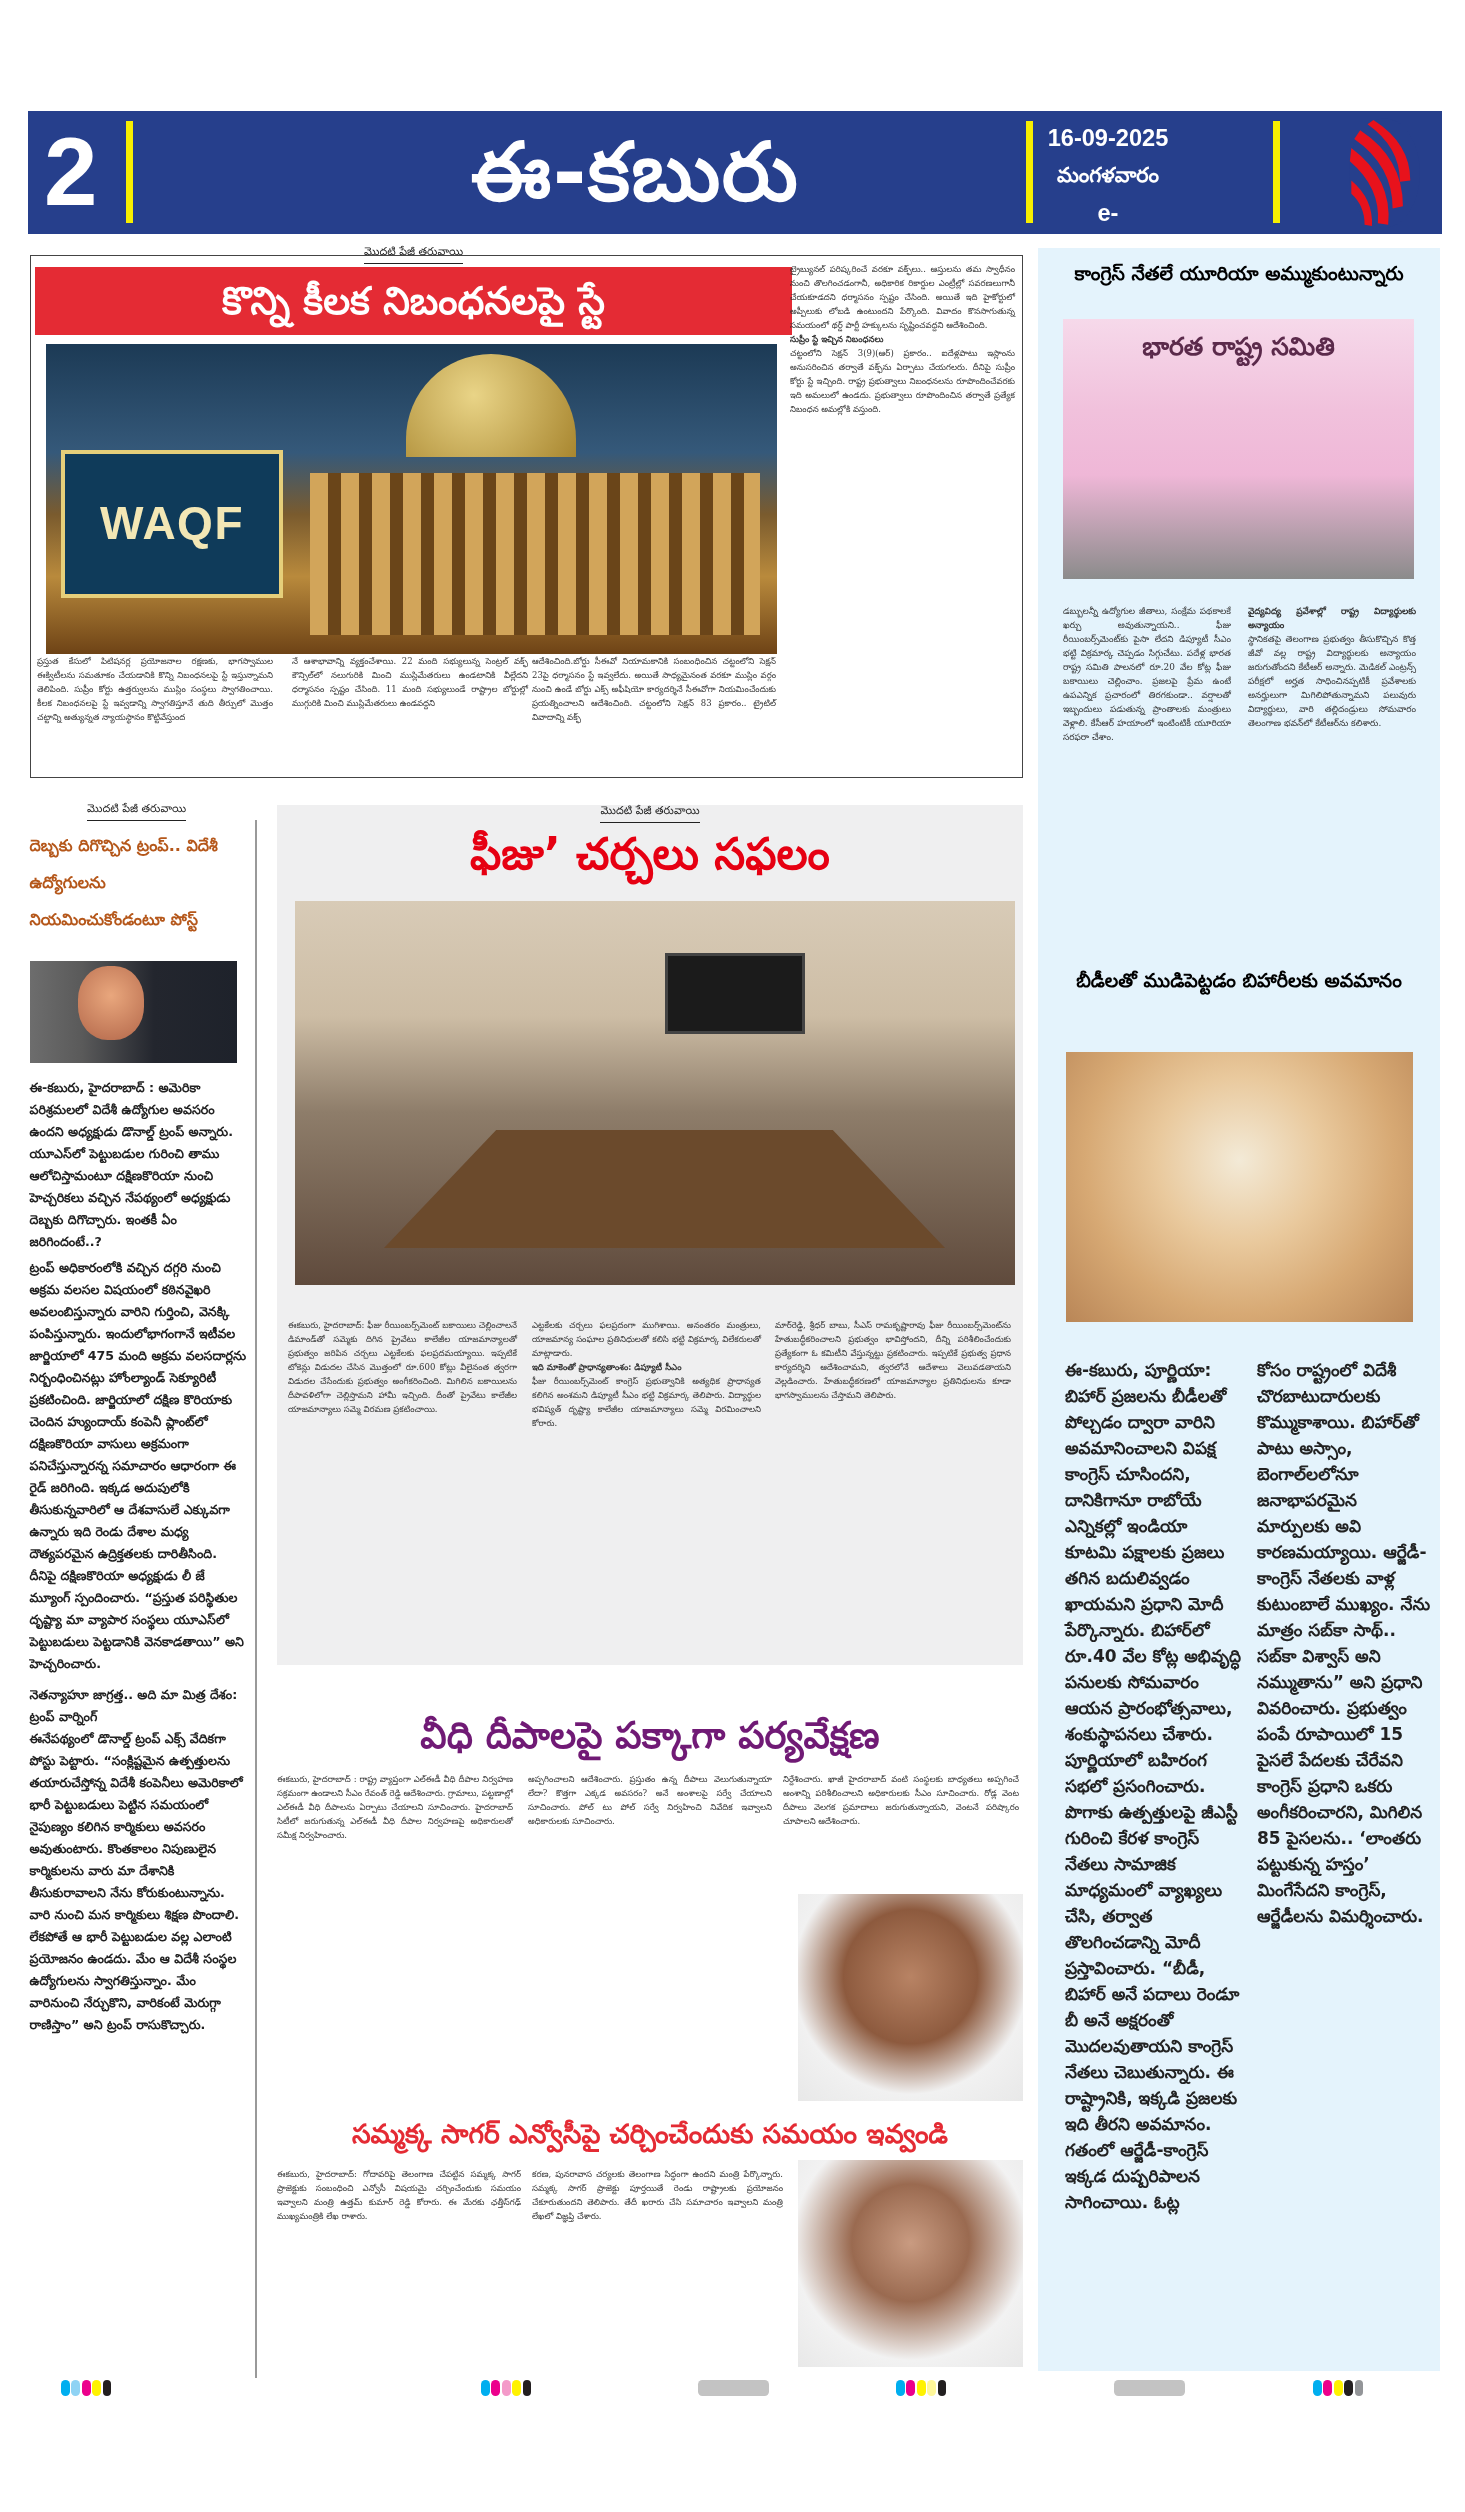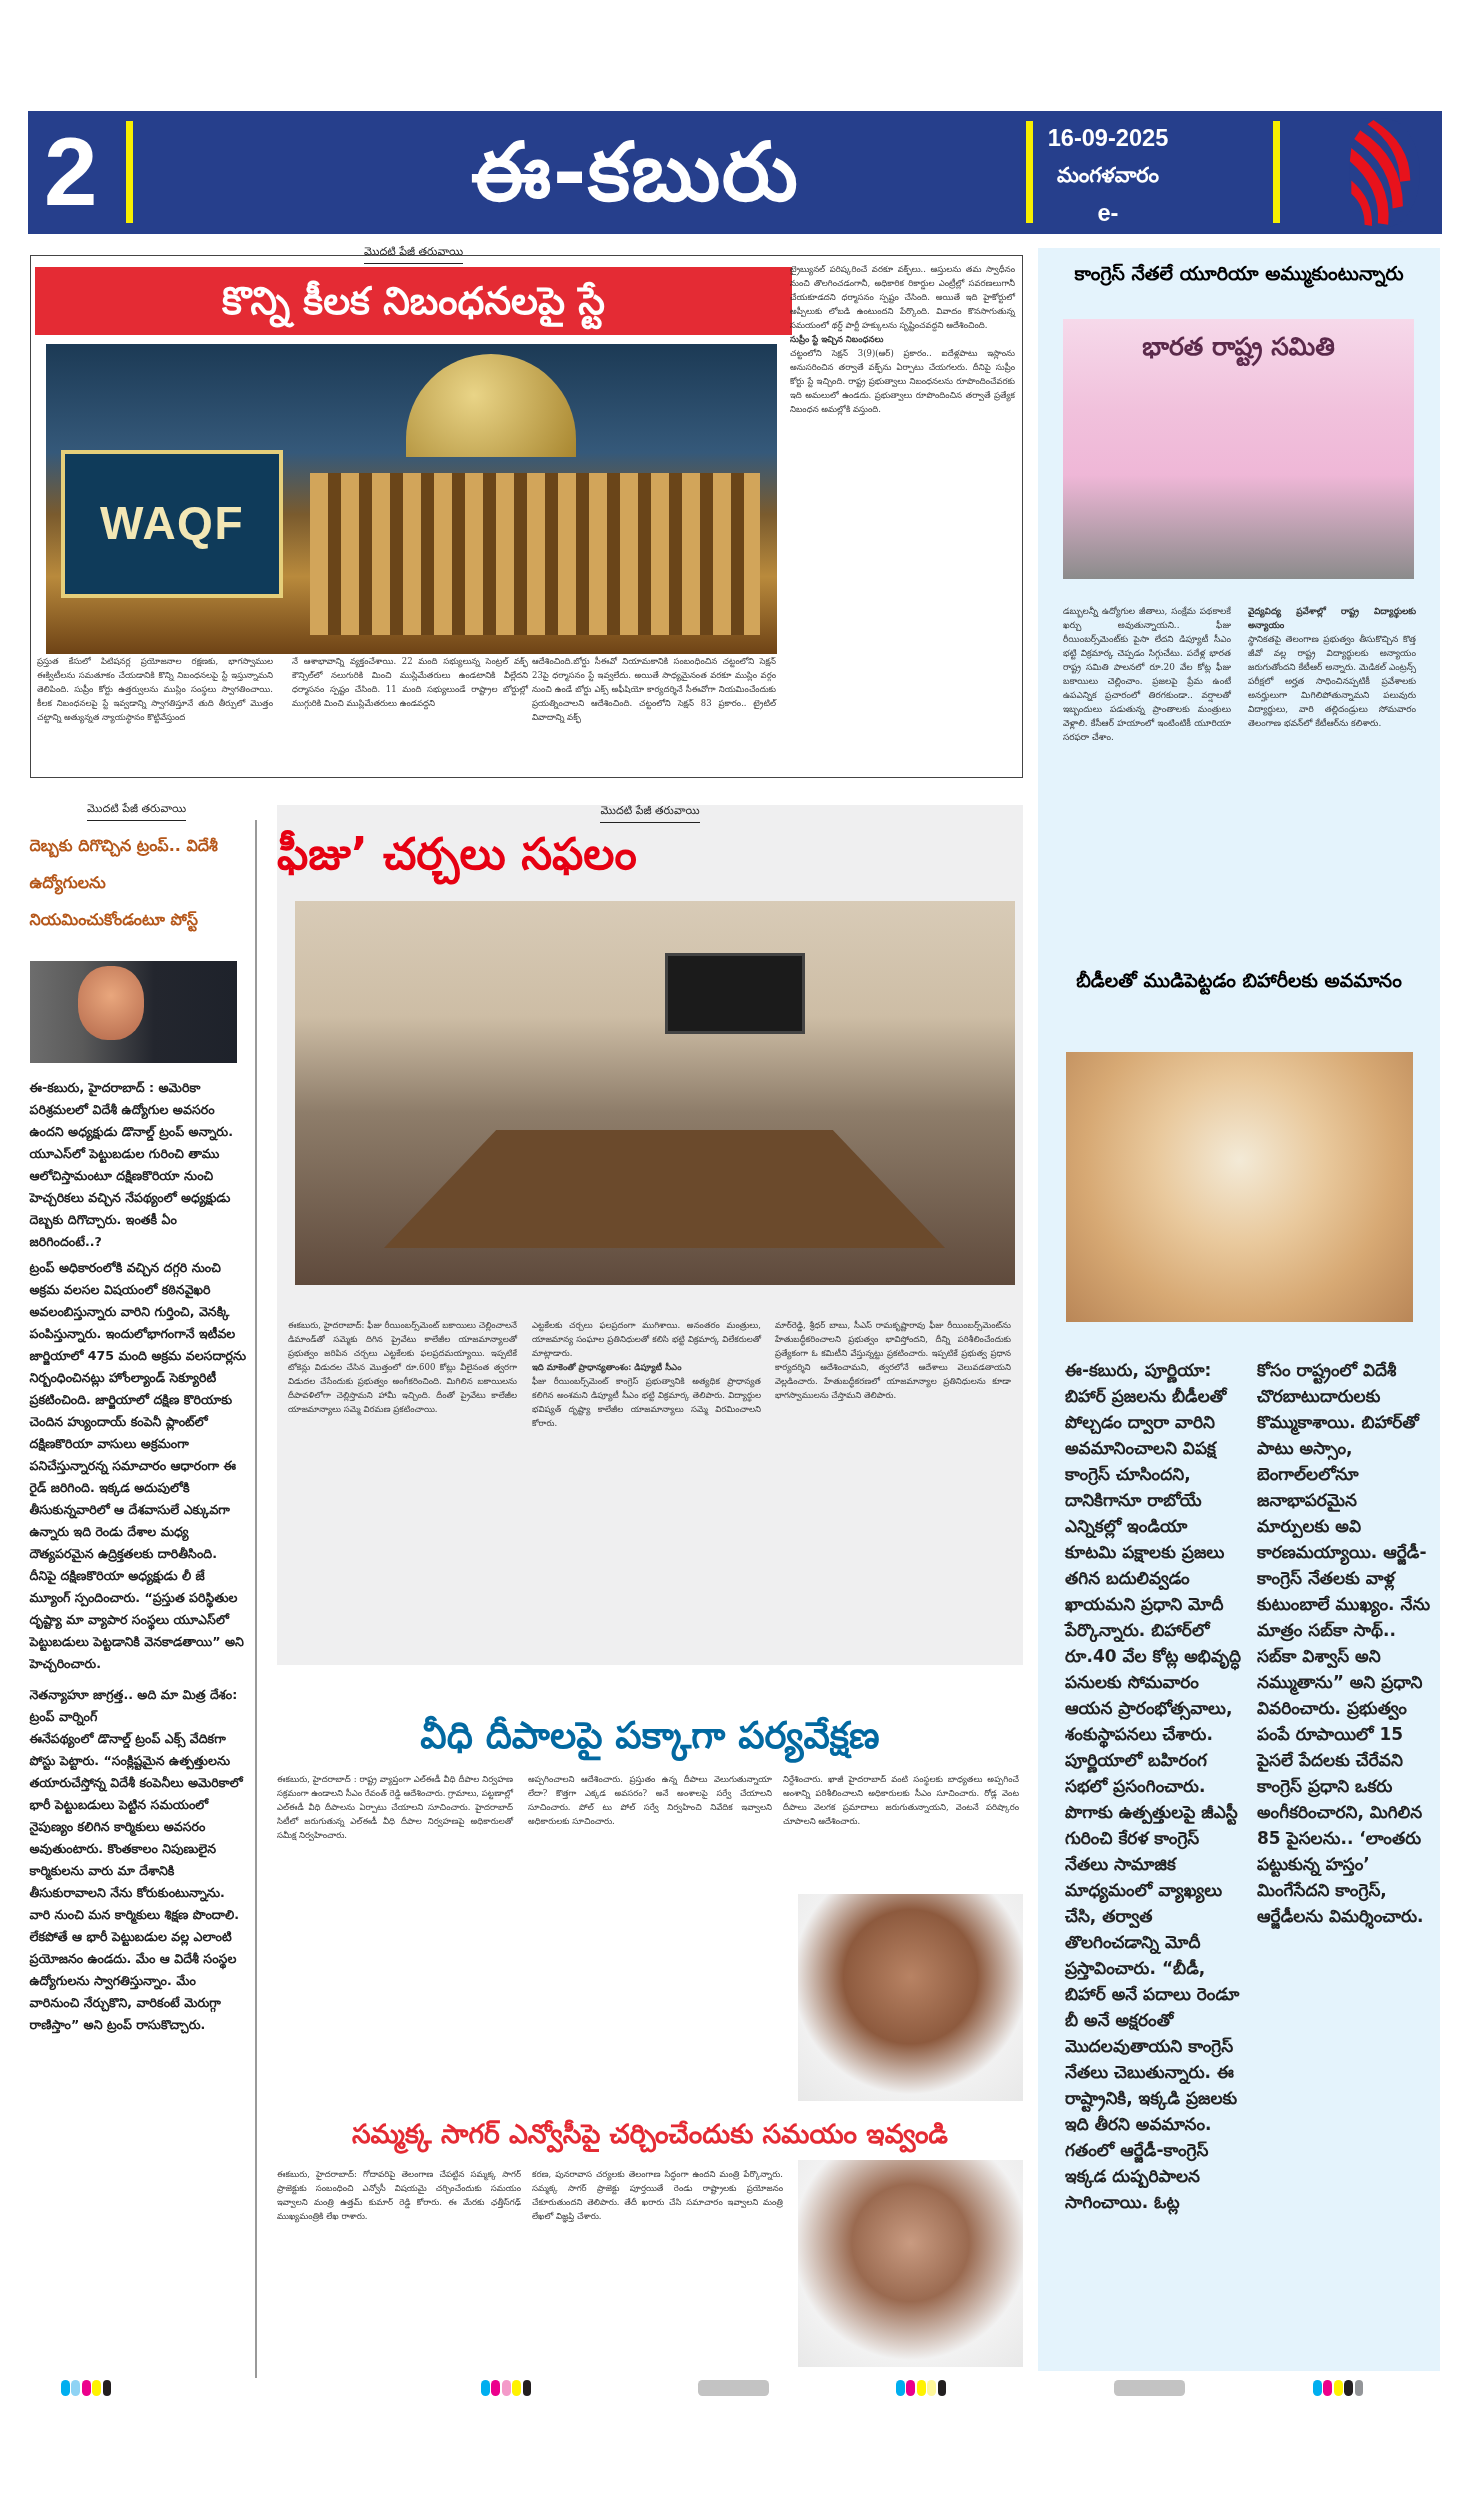--- a/index.html
+++ b/index.html
@@ -121,33 +121,33 @@
   <div style="font-size:12.6px;line-height:22px;font-weight:bold;color:#222;margin-top:4.4px">ట్రంప్ అధికారంలోకి వచ్చిన దగ్గరి నుంచి అక్రమ వలసల విషయంలో కఠినవైఖరి అవలంబిస్తున్నారు వారిని గుర్తించి, వెనక్కి పంపిస్తున్నారు. ఇందులోభాగంగానే ఇటీవల జార్జియాలో 475 మంది అక్రమ వలసదార్లను నిర్బంధించినట్లు హోంల్యాండ్ సెక్యూరిటీ ప్రకటించింది. జార్జియాలో దక్షిణ కొరియాకు చెందిన హ్యుందాయ్ కంపెనీ ప్లాంట్‌లో దక్షిణకొరియా వాసులు అక్రమంగా పనిచేస్తున్నారన్న సమాచారం ఆధారంగా ఈ రైడ్ జరిగింది. ఇక్కడ అదుపులోకి తీసుకున్నవారిలో ఆ దేశవాసులే ఎక్కువగా ఉన్నారు ఇది రెండు దేశాల మధ్య దౌత్యపరమైన ఉద్రిక్తతలకు దారితీసింది. దీనిపై దక్షిణకొరియా అధ్యక్షుడు లీ జే మ్యూంగ్ స్పందించారు. “ప్రస్తుత పరిస్థితుల దృష్ట్యా మా వ్యాపార సంస్థలు యూఎస్‌లో పెట్టుబడులు పెట్టడానికి వెనకాడతాయి” అని హెచ్చరించారు.</div>
   <div style="font-size:12.6px;line-height:22px;font-weight:bold;color:#222;margin-top:9px">నెతన్యాహూ జాగ్రత్త.. అది మా మిత్ర దేశం: ట్రంప్ వార్నింగ్</div>
   <div style="font-size:12.6px;line-height:22px;font-weight:bold;color:#222">ఈనేపథ్యంలో డొనాల్డ్ ట్రంప్ ఎక్స్ వేదికగా పోస్టు పెట్టారు. “సంక్లిష్టమైన ఉత్పత్తులను తయారుచేస్తోన్న విదేశీ కంపెనీలు అమెరికాలో భారీ పెట్టుబడులు పెట్టిన సమయంలో నైపుణ్యం కలిగిన కార్మికులు అవసరం అవుతుంటారు. కొంతకాలం నిపుణులైన కార్మికులను వారు మా దేశానికి తీసుకురావాలని నేను కోరుకుంటున్నాను. వారి నుంచి మన కార్మికులు శిక్షణ పొందాలి. లేకపోతే ఆ భారీ పెట్టుబడుల వల్ల ఎలాంటి ప్రయోజనం ఉండదు. మేం ఆ విదేశీ సంస్థల ఉద్యోగులను స్వాగతిస్తున్నాం. మేం వారినుంచి నేర్చుకొని, వారికంటే మెరుగ్గా రాణిస్తాం” అని ట్రంప్ రాసుకొచ్చారు.</div>
 </div>
 <div class="abs divider" style="left:255px;top:820px;height:1558px"></div>
 
 <div id="fee-panel" class="abs"></div>
 <div class="abs" style="left:277px;top:803px;width:746px;text-align:center">
   <span class="kicker">మొదటి పేజీ తరువాయి</span>
 </div>
-<div class="abs" style="left:277px;top:821px;width:746px;font-size:44px;font-weight:bold;color:#e60012;line-height:66px">ఫీజు’ చర్చలు సఫలం</div>
+<div class="abs" style="left:277px;top:821px;width:746px;text-align:center;font-size:44px;font-weight:bold;color:#e60012;line-height:66px">ఫీజు’ చర్చలు సఫలం</div>
 <div id="fee-photo" class="abs photo"></div>
 <div id="tv" class="abs"></div>
 <div id="table" class="abs"></div>
 <div class="abs small" style="left:288px;top:1318px;width:229px">ఈకబురు, హైదరాబాద్: ఫీజు రీయింబర్స్‌మెంట్ బకాయిలు చెల్లించాలనే డిమాండ్‌తో సమ్మెకు దిగిన ప్రైవేటు కాలేజీల యాజమాన్యాలతో ప్రభుత్వం జరిపిన చర్చలు ఎట్టకేలకు ఫలప్రదమయ్యాయి. ఇప్పటికే టోకెన్లు విడుదల చేసిన మొత్తంలో రూ.600 కోట్లు వీలైనంత త్వరగా విడుదల చేసేందుకు ప్రభుత్వం అంగీకరించింది. మిగిలిన బకాయిలను దీపావళిలోగా చెల్లిస్తామని హామీ ఇచ్చింది. దీంతో ప్రైవేటు కాలేజీల యాజమాన్యాలు సమ్మె విరమణ ప్రకటించాయి.</div>
 <div class="abs" style="left:532px;top:1318px;width:229px">
   <div class="small">ఎట్టకేలకు చర్చలు ఫలప్రదంగా ముగిశాయి. అనంతరం మంత్రులు, యాజమాన్య సంఘాల ప్రతినిధులతో కలిసి భట్టి విక్రమార్క విలేకరులతో మాట్లాడారు.</div>
   <div class="small" style="font-weight:bold">ఇది మాకెంతో ప్రాధాన్యతాంశం: డిప్యూటీ సీఎం</div>
   <div class="small">ఫీజు రీయింబర్స్‌మెంట్ కాంగ్రెస్ ప్రభుత్వానికి అత్యధిక ప్రాధాన్యత కలిగిన అంశమని డిప్యూటీ సీఎం భట్టి విక్రమార్క తెలిపారు. విద్యార్థుల భవిష్యత్ దృష్ట్యా కాలేజీల యాజమాన్యాలు సమ్మె విరమించాలని కోరారు.</div>
 </div>
 <div class="abs small" style="left:775px;top:1318px;width:236px">మార్‌రెడ్డి, శ్రీధర్ బాబు, సీఎస్ రామకృష్ణారావు ఫీజు రీయింబర్స్‌మెంట్‌ను హేతుబద్ధీకరించాలని ప్రభుత్వం భావిస్తోందని, దీన్ని పరిశీలించేందుకు ప్రత్యేకంగా ఓ కమిటీని వేస్తున్నట్టు ప్రకటించారు. ఇప్పటికే ప్రభుత్వ ప్రధాన కార్యదర్శిని ఆదేశించామని, త్వరలోనే ఆదేశాలు వెలువడతాయని వెల్లడించారు. హేతుబద్ధీకరణలో యాజమాన్యాల ప్రతినిధులను కూడా భాగస్వాములను చేస్తామని తెలిపారు.</div>
 
-<div class="abs" style="left:277px;top:1706px;width:746px;text-align:center;font-size:37px;font-weight:bold;color:#0369a1;line-height:59px">వీధి దీపాలపై పక్కాగా పర్యవేక్షణ</div>
+<div class="abs" style="left:277px;top:1706px;width:746px;text-align:center;font-size:37px;font-weight:bold;color:#701a75;line-height:59px">వీధి దీపాలపై పక్కాగా పర్యవేక్షణ</div>
 <div class="abs small" style="left:277px;top:1772px;width:236px">ఈకబురు, హైదరాబాద్ : రాష్ట్ర వ్యాప్తంగా ఎల్ఈడీ వీధి దీపాల నిర్వహణ సక్రమంగా ఉండాలని సీఎం రేవంత్ రెడ్డి ఆదేశించారు. గ్రామాలు, పట్టణాల్లో ఎల్ఈడీ వీధి దీపాలను ఏర్పాటు చేయాలని సూచించారు. హైదరాబాద్ సిటీలో జరుగుతున్న ఎల్ఈడీ వీధి దీపాల నిర్వహణపై అధికారులతో సమీక్ష నిర్వహించారు.</div>
 <div class="abs small" style="left:528px;top:1772px;width:244px">అప్పగించాలని ఆదేశించారు. ప్రస్తుతం ఉన్న దీపాలు వెలుగుతున్నాయా లేదా? కొత్తగా ఎక్కడ అవసరం? అనే అంశాలపై సర్వే చేయాలని సూచించారు. పోల్ టు పోల్ సర్వే నిర్వహించి నివేదిక ఇవ్వాలని అధికారులకు సూచించారు.</div>
 <div class="abs small" style="left:783px;top:1772px;width:236px">నిర్దేశించారు. ఖాజీ హైదరాబాద్ వంటి సంస్థలకు బాధ్యతలు అప్పగించే అంశాన్ని పరిశీలించాలని అధికారులకు సీఎం సూచించారు. రోడ్ల వెంట దీపాలు వెలగక ప్రమాదాలు జరుగుతున్నాయని, వెంటనే పరిష్కారం చూపాలని ఆదేశించారు.</div>
 <div id="revanth-photo" class="abs photo"></div>
 
 <div class="abs" style="left:277px;top:2112px;width:746px;text-align:center;font-size:26.6px;font-weight:bold;color:#e42b34;line-height:44px">సమ్మక్క సాగర్ ఎన్వోసీపై చర్చించేందుకు సమయం ఇవ్వండి</div>
 <div class="abs small" style="left:277px;top:2167px;width:244px">ఈకబురు, హైదరాబాద్: గోదావరిపై తెలంగాణ చేపట్టిన సమ్మక్క సాగర్ ప్రాజెక్టుకు సంబంధించి ఎన్వోసీ విషయమై చర్చించేందుకు సమయం ఇవ్వాలని మంత్రి ఉత్తమ్ కుమార్ రెడ్డి కోరారు. ఈ మేరకు ఛత్తీస్‌గఢ్ ముఖ్యమంత్రికి లేఖ రాశారు.</div>
 <div class="abs small" style="left:532px;top:2167px;width:251px">కరణ, పునరావాస చర్యలకు తెలంగాణ సిద్ధంగా ఉందని మంత్రి పేర్కొన్నారు. సమ్మక్క సాగర్ ప్రాజెక్టు పూర్తయితే రెండు రాష్ట్రాలకు ప్రయోజనం చేకూరుతుందని తెలిపారు. తేదీ ఖరారు చేసి సమాచారం ఇవ్వాలని మంత్రి లేఖలో విజ్ఞప్తి చేశారు.</div>
 <div id="uttam-photo" class="abs photo"></div>
 

